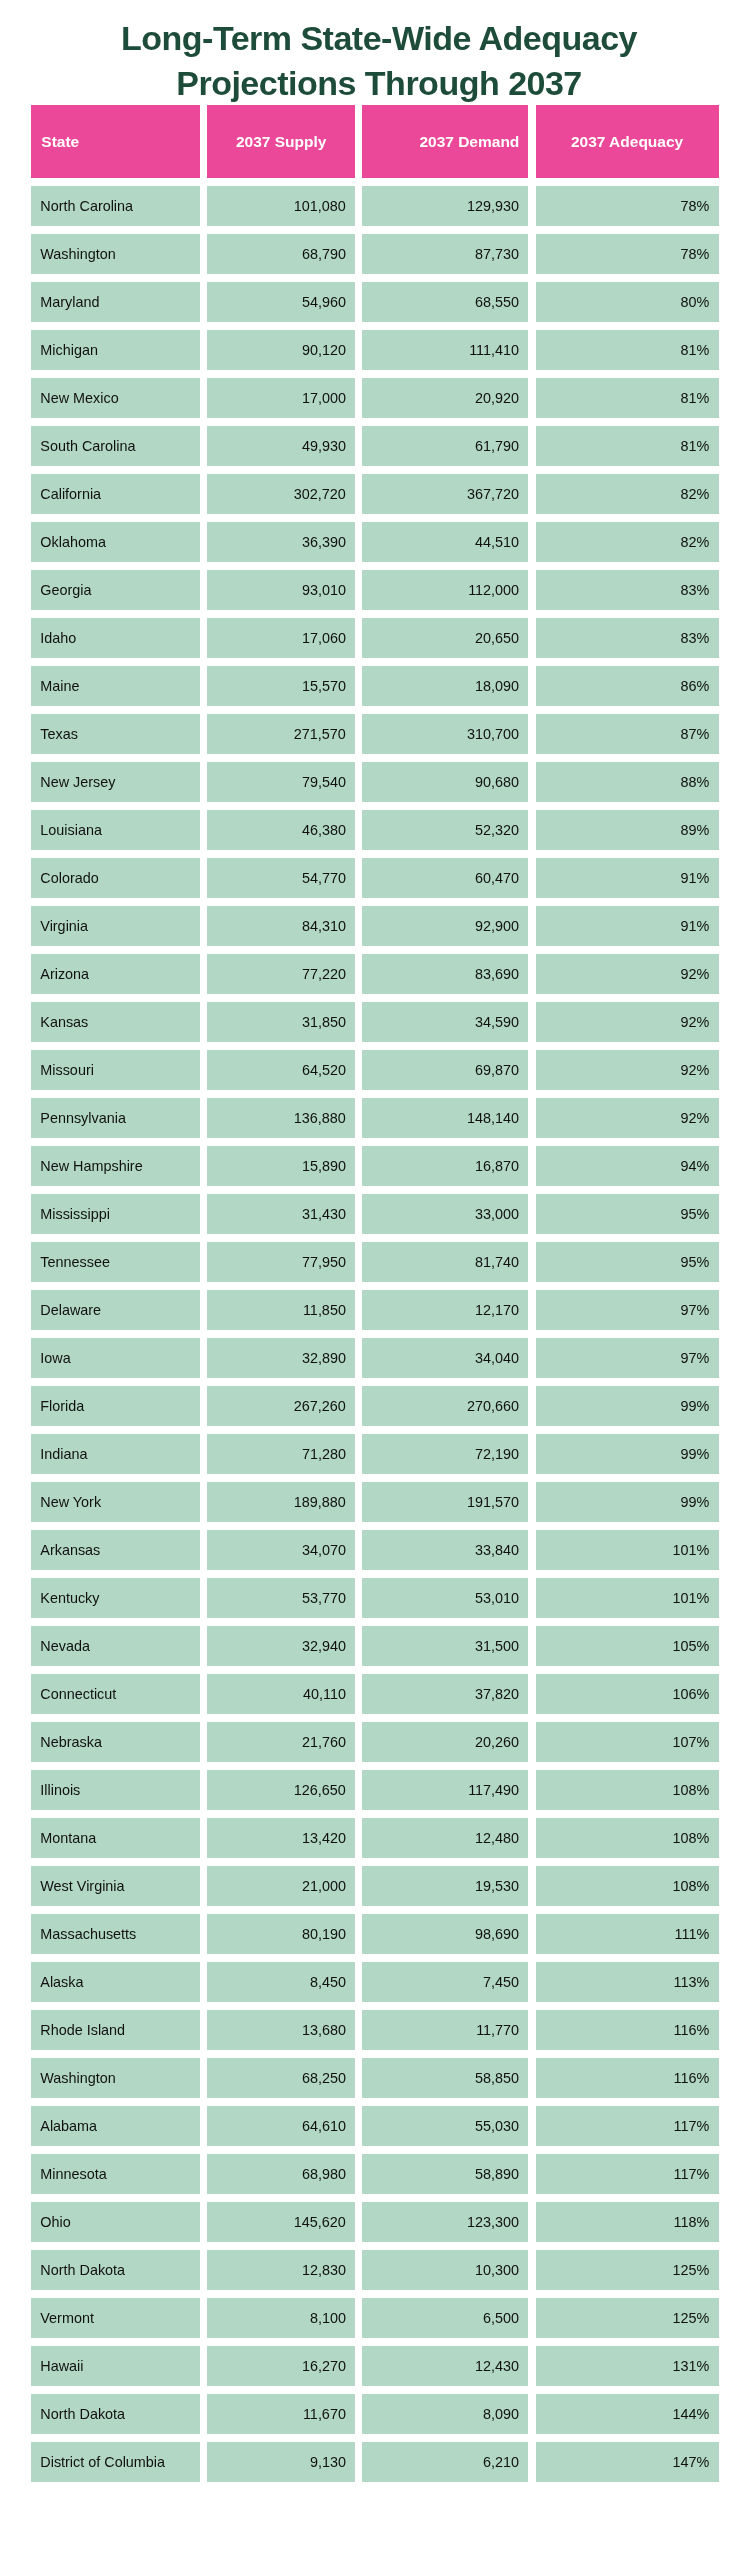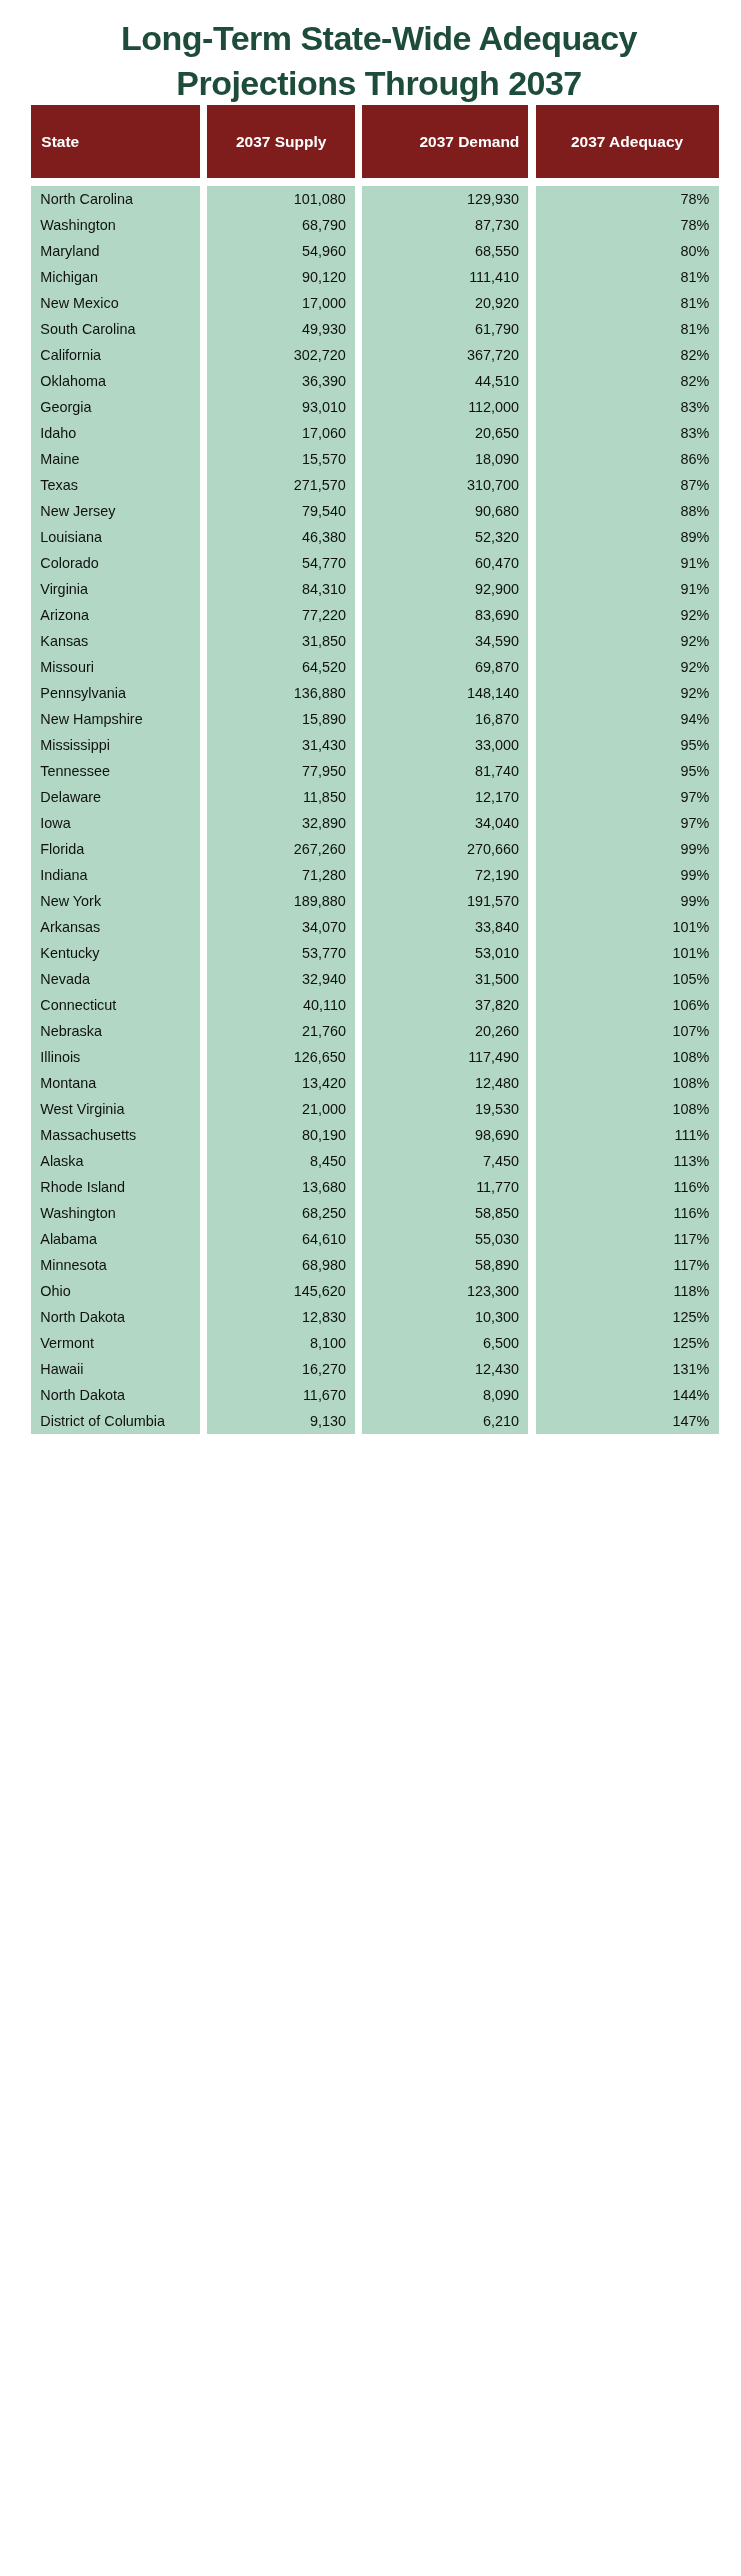--- a/index.html
+++ b/index.html
@@ -3,26 +3,26 @@
 <meta charset="utf-8">
 <style>
   html,body{margin:0;padding:0;background:#ffffff;}
   .page{position:relative;width:742px;height:2720px;background:#ffffff;overflow:hidden;
         font-family:"Liberation Sans",sans-serif;}
   .title{position:absolute;top:15.5px;left:8px;width:742px;text-align:center;
          color:#1E4C3A;font-weight:700;font-size:34px;line-height:45px;letter-spacing:-0.5px;}
   .title span{display:block;}
   .tbl{position:absolute;left:31px;top:105px;width:688px;}
   .hrow{display:flex;height:73px;margin-bottom:7.7px;}
-  .drow{display:flex;height:26px;}
+  .drow{display:flex;height:40px;margin-bottom:8px;}
   .c1{width:169px;}
   .c2{width:148px;margin-left:7.2px;}
   .c3{width:166px;margin-left:7.2px;padding-left:48px;}
   .c4{width:183px;margin-left:7.2px;}
-  .hcell{background:#7f1d1d;color:#ffffff;font-weight:700;font-size:15.5px;
+  .hcell{background:#ec4899;color:#ffffff;font-weight:700;font-size:15.5px;
          display:flex;align-items:center;justify-content:center;box-sizing:border-box;}
   .hcell.c1{justify-content:flex-start;padding-left:10.3px;}
   .dcell{background:#B2D8C5;color:#111111;font-size:14.4px;
          display:flex;align-items:center;box-sizing:border-box;}
   .dcell.c1{padding-left:9.3px;justify-content:flex-start;}
   .dcell.num{justify-content:flex-end;padding-right:9.3px;}
 </style>
 </head>
 <body>
 

